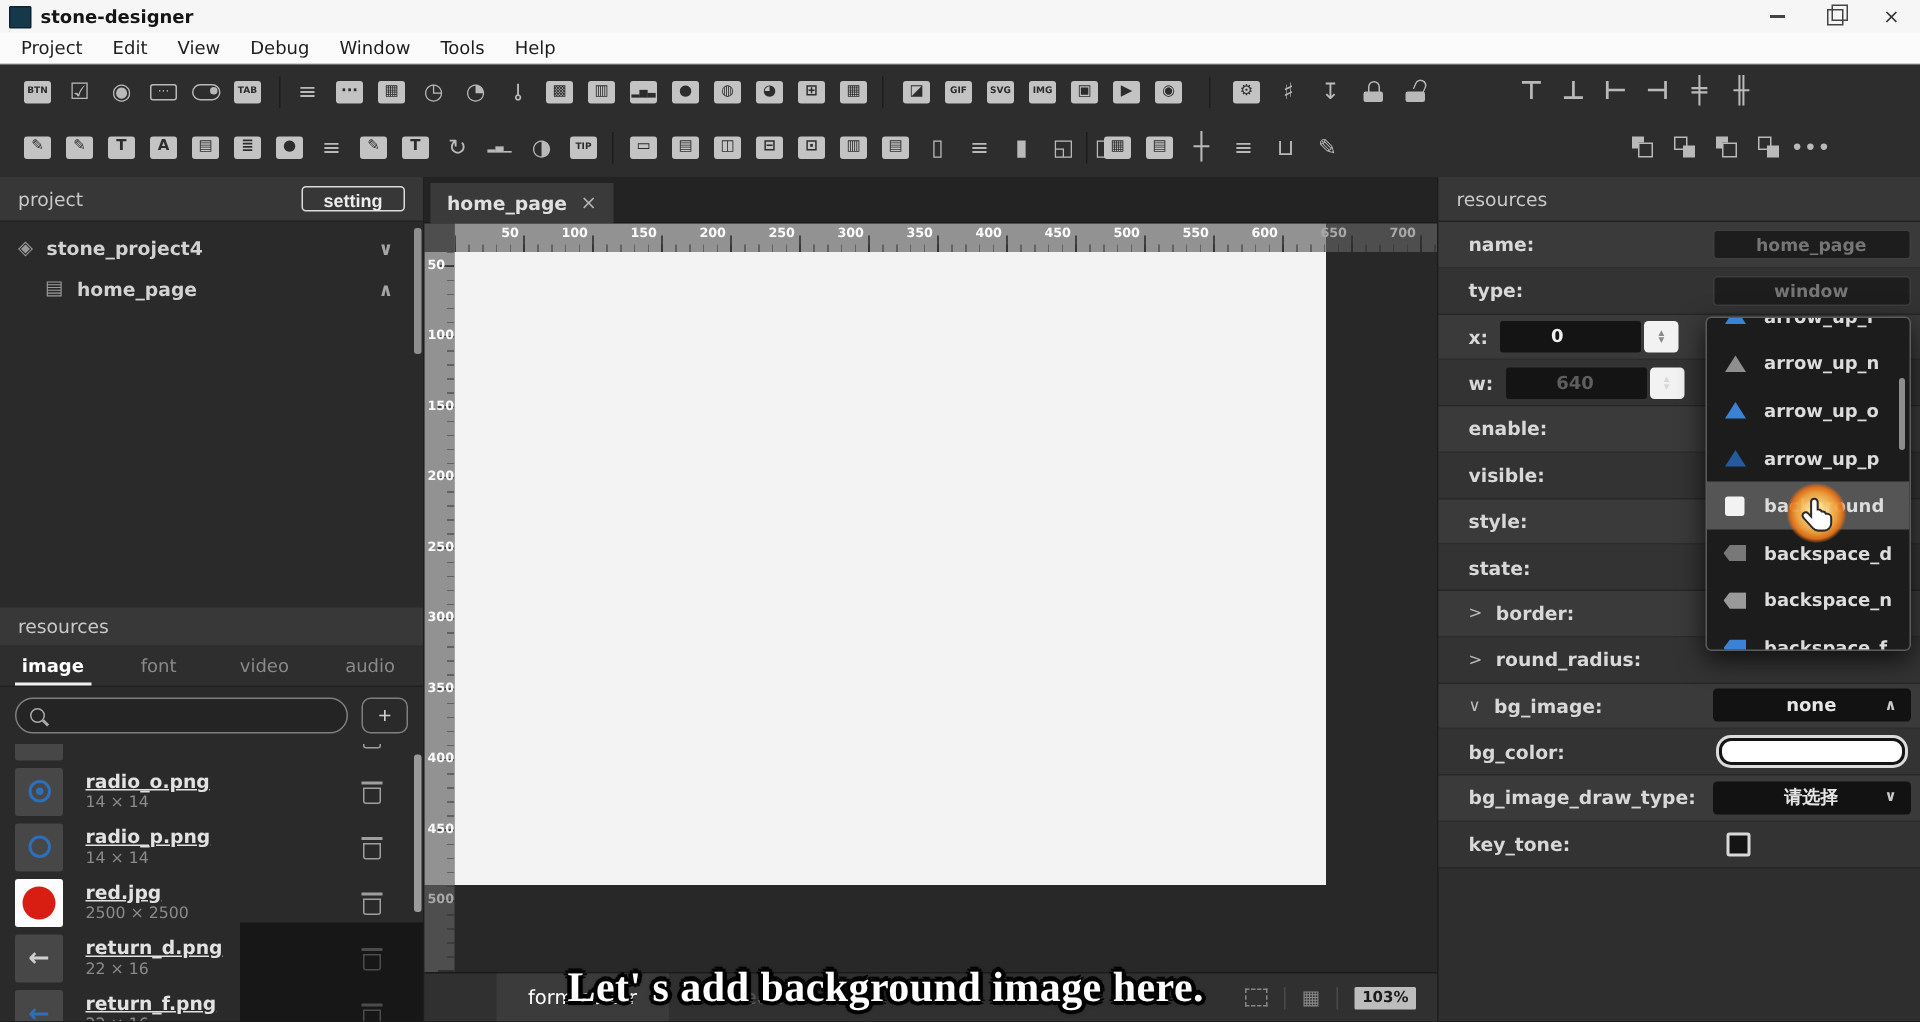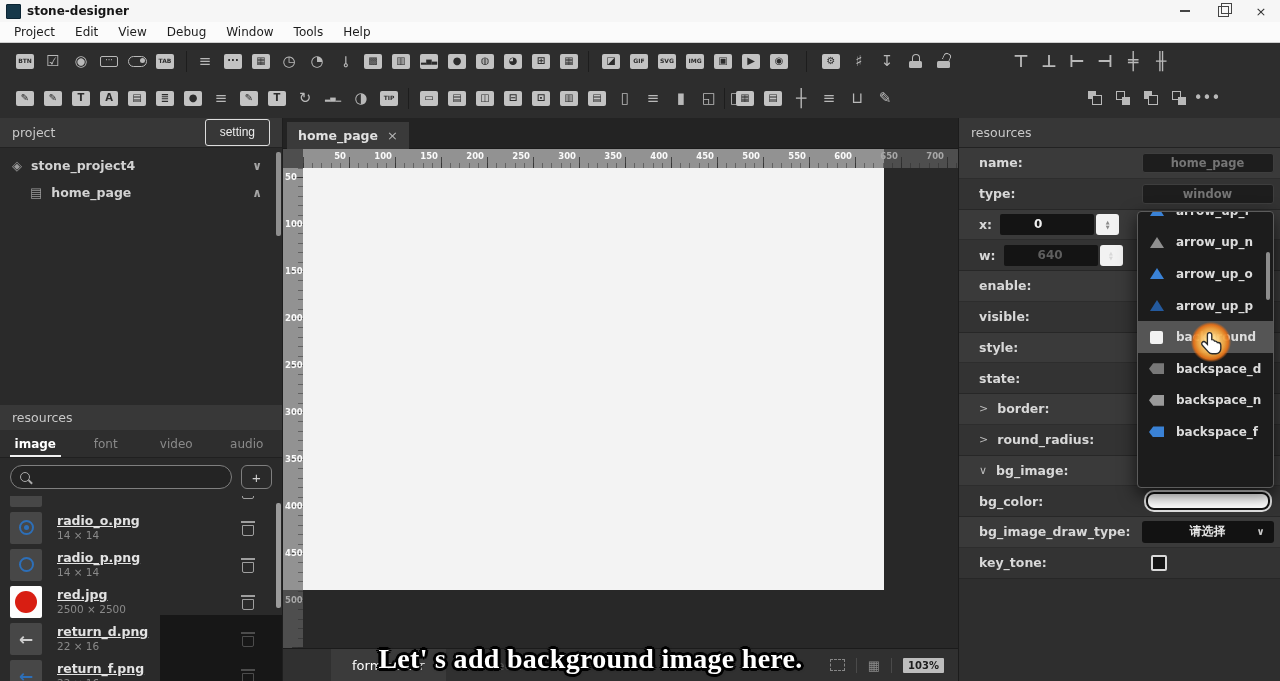--- a/index.html
+++ b/index.html
@@ -39,21 +39,21 @@
   .g-lock::after{content:"";position:absolute;bottom:0;left:0;width:13px;height:7px;background:#b9b9b9;border-radius:1.5px;}
   .g-unlock::before{transform:translate(3px,-1px) rotate(24deg);}
   .g-layers{position:relative;width:14px;height:14px;}
   .g-layers::before{content:"";position:absolute;left:0;top:0;width:8px;height:8px;background:#b9b9b9;}
   .g-layers::after{content:"";position:absolute;right:0;bottom:0;width:8px;height:8px;border:1.5px solid #b9b9b9;background:#2d2d2d;}
   .g-layers.alt::before{background:#2d2d2d;border:1.5px solid #b9b9b9;width:7px;height:7px;}
   .g-layers.alt::after{background:#b9b9b9;border:none;}
   
   .lpanel{position:absolute;left:0;top:118px;width:283px;height:563px;background:#2a2a2a;border-right:1px solid #1e1e1e;box-sizing:border-box;}
   .phead{height:30px;background:#373737;display:flex;align-items:center;padding:0 12px;color:#c9c9c9;font-size:12.5px;border-bottom:1px solid #222;box-sizing:border-box;}
-  .setting-btn{margin-left:auto;border:1px solid #dcdcdc;border-radius:3px;color:#ececec;font-size:12px;font-weight:normal;padding:0 14px;height:27px;line-height:19px;background:transparent;}
+  .setting-btn{margin-left:auto;border:1px solid #dcdcdc;border-radius:3px;color:#ececec;font-size:12px;font-weight:bold;padding:0 14px;height:17px;line-height:19px;background:transparent;}
   .tree{position:absolute;left:0;top:34px;right:8px;}
   .trow{height:27px;display:flex;align-items:center;padding:0 12px;color:#d2d2d2;font-size:12.5px;font-weight:bold;}
   .trow .ticn{color:#9a9a9a;font-size:13px;margin-right:9px;}
   .trow .chev{margin-left:auto;color:#a5a5a5;font-size:12px;}
   .trow.indent{padding-left:30px;}
   .tree-scroll{position:absolute;right:1px;top:34px;width:5px;height:84px;background:#8f8f8f;border-radius:2px;}
   .rhead{position:absolute;left:0;top:287px;width:100%;height:25px;background:#383838;display:flex;align-items:center;padding:0 12px;color:#c9c9c9;font-size:12.5px;box-sizing:border-box;}
   .rtabs{position:absolute;left:0;top:312px;width:100%;height:28px;display:flex;background:#2e2e2e;border-bottom:1px solid #202020;box-sizing:border-box;}
   .rtab{flex:1;display:flex;align-items:center;justify-content:center;font-size:12px;color:#8a8a8a;position:relative;}
   .rtab.active{color:#fff;font-weight:bold;}
@@ -130,21 +130,21 @@
   .ptext{width:132px;height:20px;background:#1d1d1d;border:1px solid #3e3e3e;border-radius:3px;color:#757575;font-size:11.5px;display:flex;align-items:center;justify-content:center;box-sizing:border-box;}
   .psel{width:132px;height:22px;background:#121212;border-radius:3px;color:#e6e6e6;font-size:12px;display:flex;align-items:center;justify-content:center;position:relative;}
   .psel .sch{position:absolute;right:9px;color:#c9c9c9;font-size:10px;}
   .pswatch{width:120px;height:14px;background:#fff;border:2px solid #141414;border-radius:8px;box-shadow:0 0 0 2px #dcdcdc;}
   .pcheck{width:12px;height:12px;background:#141414;border:2px solid #d9d9d9;border-radius:2px;}
   .spin-wrap{display:flex;align-items:center;margin-left:8px;}
   .spin-input{width:94px;height:21px;background:#141414;border-radius:2px;color:#f0f0f0;font-size:12px;font-weight:bold;display:flex;align-items:center;padding-left:34px;box-sizing:border-box;}
   .spin-input.dim{color:#5e5e5e;}
   .spin-btn{width:23px;height:21px;background:#f2f2f2;border-radius:3px;margin-left:2px;display:flex;flex-direction:column;align-items:center;justify-content:center;color:#8a8a8a;font-size:5px;line-height:4px;gap:1px;}
   .spin-btn.dim{color:#d8d8d8;}
-  .dropdown{position:absolute;left:178px;top:93px;width:137px;height:277px;background:#1c1c1c;border:1px solid #5c5c5c;border-radius:4px;box-shadow:0 6px 18px rgba(0,0,0,.7);overflow:hidden;z-index:20;box-sizing:border-box;}
+  .dropdown{position:absolute;left:178px;top:93px;width:137px;height:223px;background:#1c1c1c;border:1px solid #5c5c5c;border-radius:4px;box-shadow:0 6px 18px rgba(0,0,0,.7);overflow:hidden;z-index:20;box-sizing:border-box;}
   .dd-list{margin-top:-17px;}
   .dd-item{height:31.6px;display:flex;align-items:center;padding:0 11px;gap:12px;font-size:12px;color:#dcdcdc;font-weight:600;box-sizing:border-box;}
   .dd-item.hl{background:#555555;}
   .dd-ic{width:15px;display:flex;justify-content:center;flex:none;}
   .dd-tri{width:0;height:0;border-left:7px solid transparent;border-right:7px solid transparent;border-bottom:11px solid currentColor;}
   .dd-sq{width:13px;height:13px;border-radius:2px;background:currentColor;}
   .dd-bs{width:15px;height:11px;background:currentColor;clip-path:polygon(28% 0,100% 0,100% 100%,28% 100%,0 50%);}
   .dd-scroll{position:absolute;right:3px;top:40px;width:4px;height:48px;background:#8d8d8d;border-radius:2px;}
   
   .cursor-glow{position:absolute;left:1186px;top:317px;width:50px;height:50px;border-radius:50%;z-index:40;pointer-events:none;

